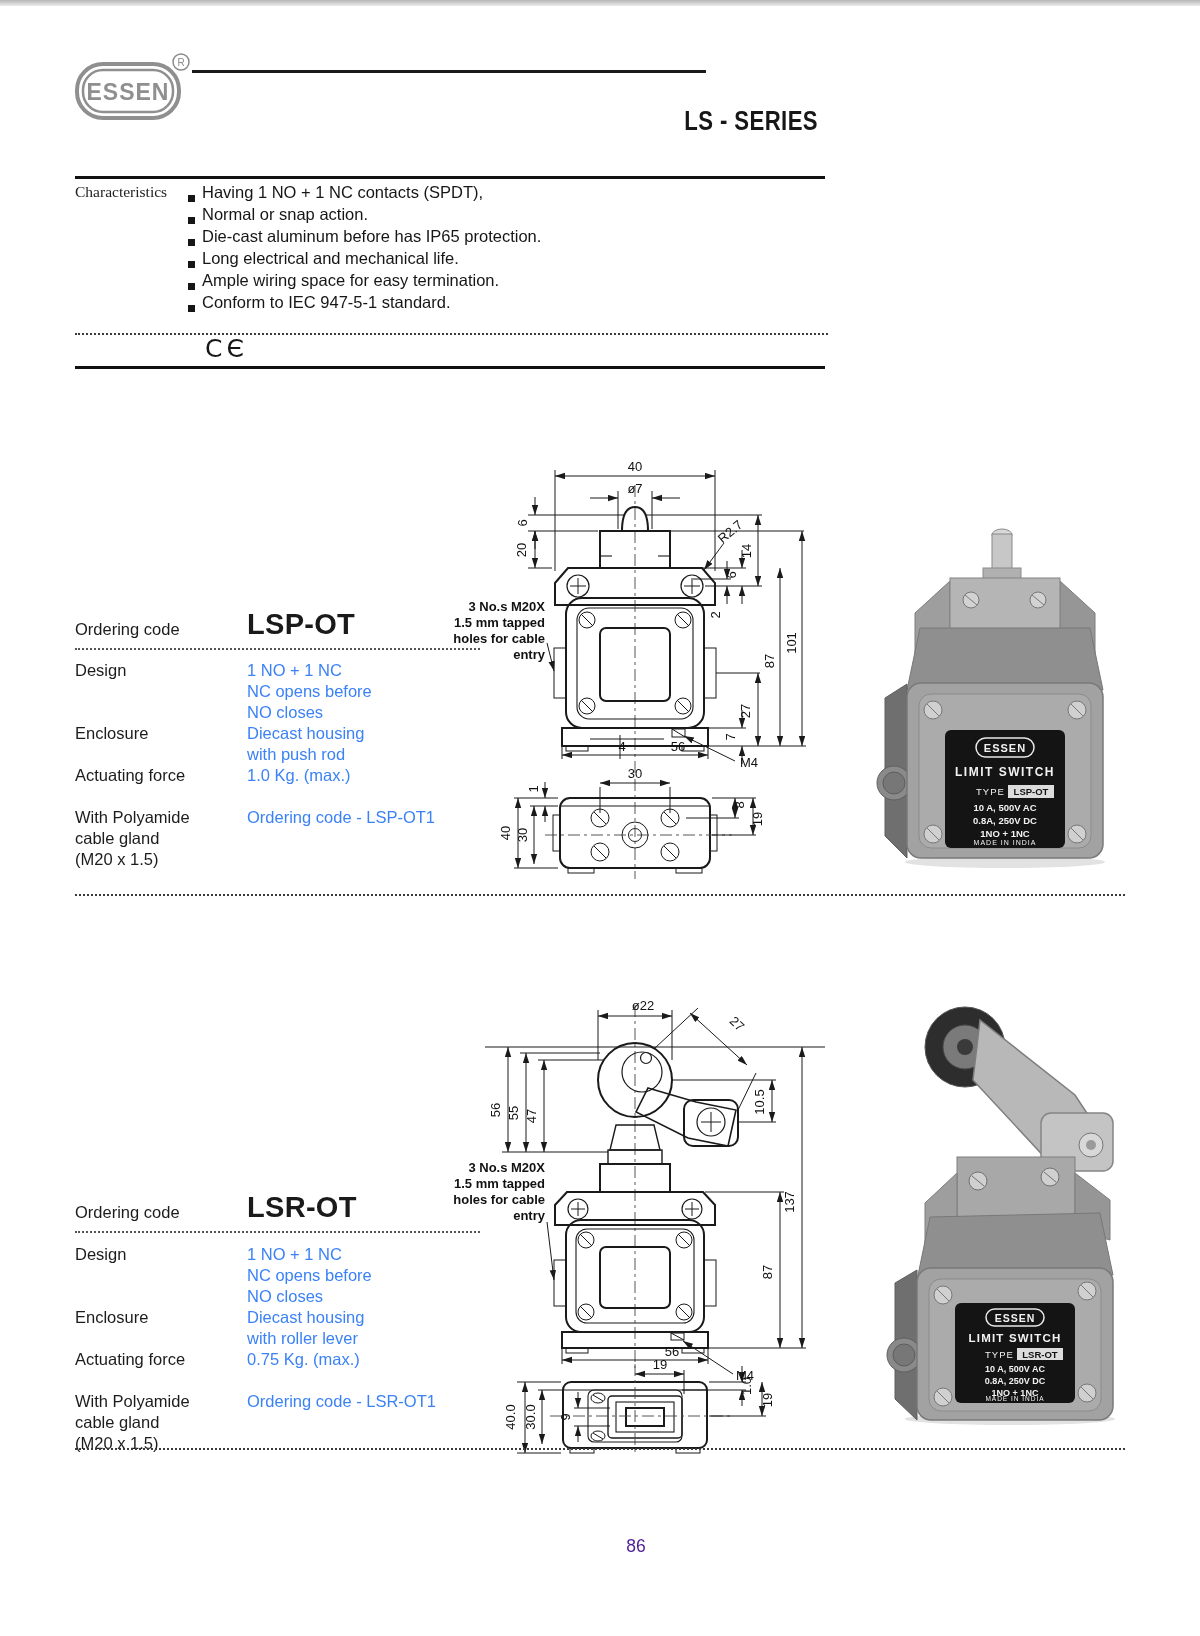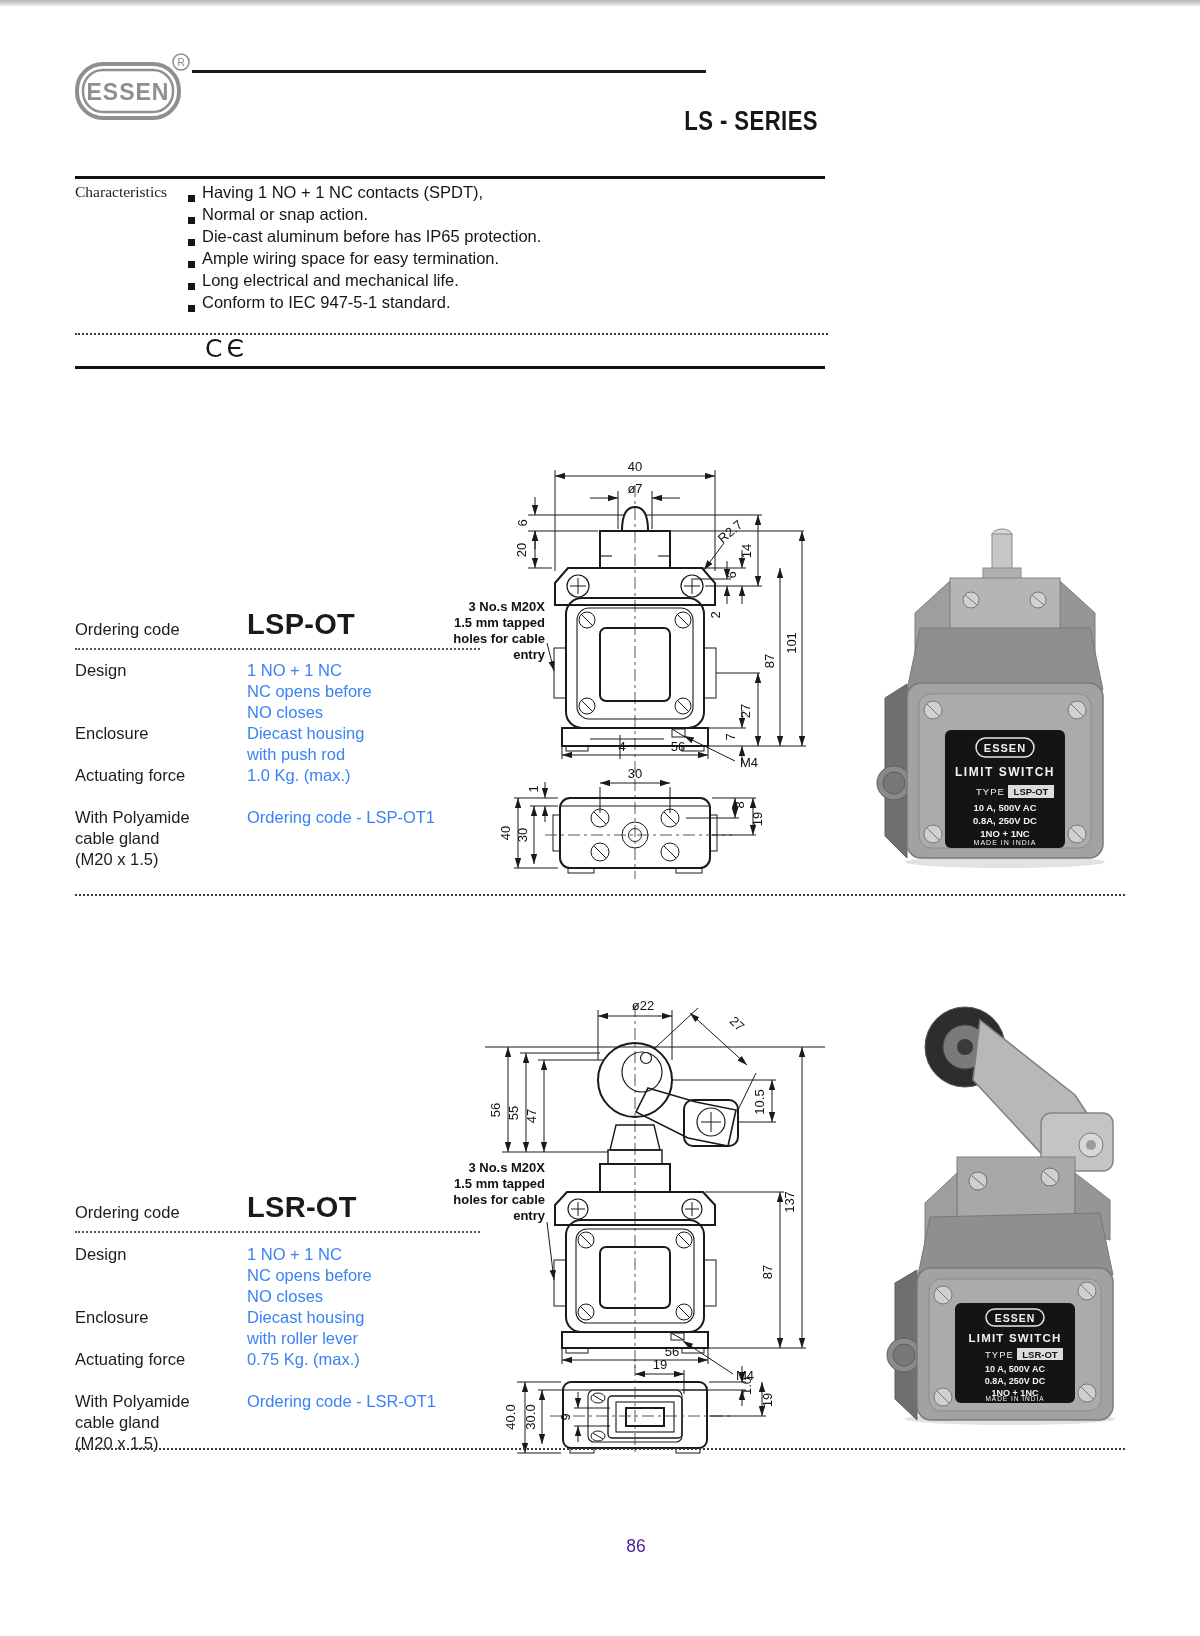--- a/index.html
+++ b/index.html
@@ -70,25 +70,25 @@
     <div class="char-item">
         <span class="sq"></span>
         <span>Normal or snap action.</span>
       </div>
     <div class="char-item">
         <span class="sq"></span>
         <span>Die-cast aluminum before has IP65 protection.</span>
       </div>
     <div class="char-item">
         <span class="sq"></span>
+        <span>Long electrical and mechanical life.</span>
+      </div>
+    <div class="char-item">
+        <span class="sq"></span>
         <span>Ample wiring space for easy termination.</span>
-      </div>
-    <div class="char-item">
-        <span class="sq"></span>
-        <span>Long electrical and mechanical life.</span>
       </div>
     <div class="char-item">
         <span class="sq"></span>
         <span>Conform to IEC 947-5-1 standard.</span>
       </div>
   </div>
   <div class="dotted" style="left:75px;top:333px;width:753px"></div>
   <div class="ce">CЄ</div>
   <div class="rule" style="left:75px;top:366px;width:750px"></div>
 

